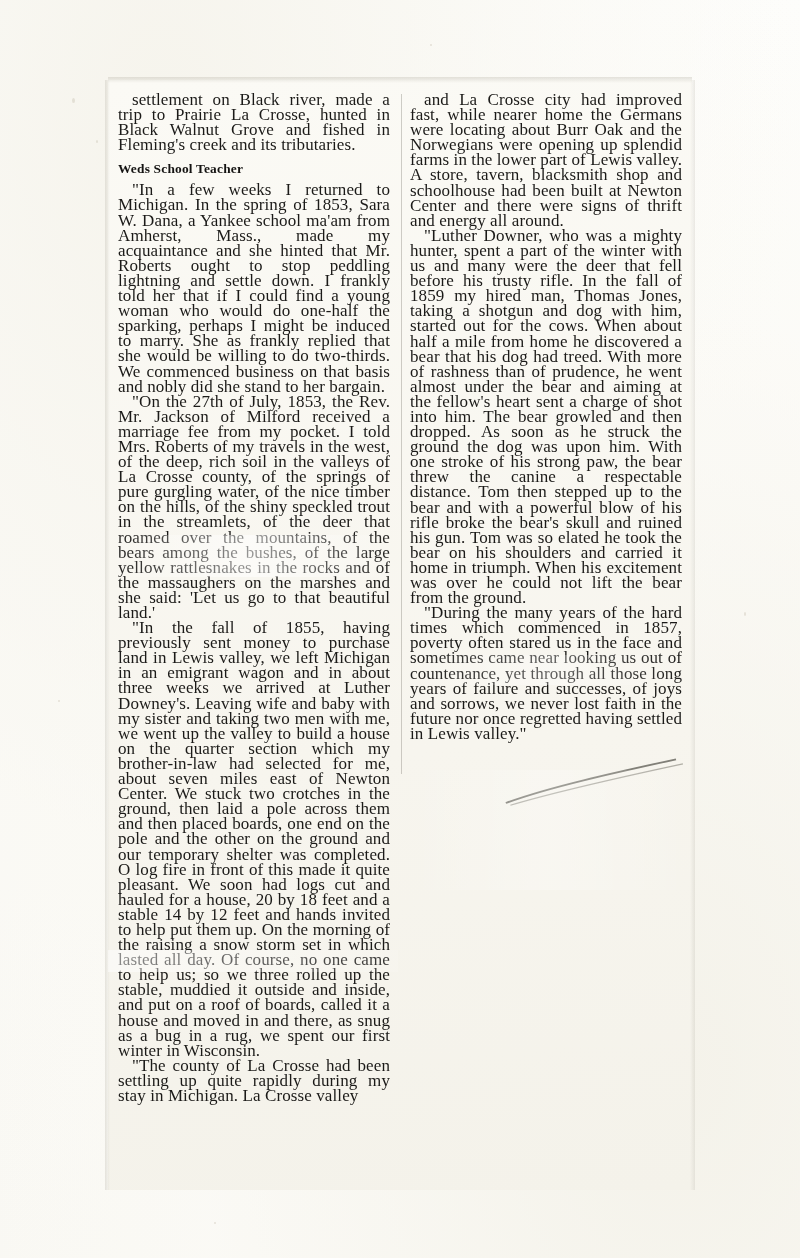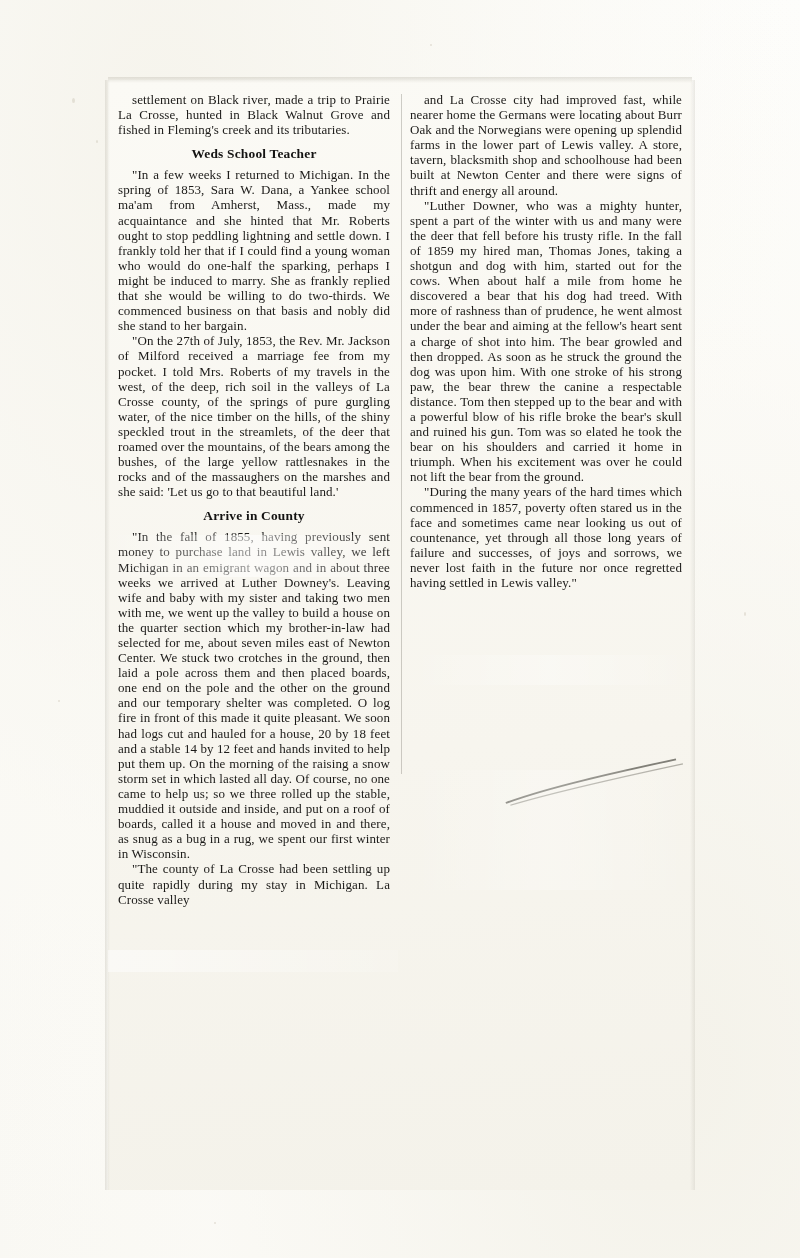--- a/index.html
+++ b/index.html
@@ -65,36 +65,36 @@
     position: absolute;
     left: 293px;
     top: 14px;
     width: 1px;
     height: 680px;
     background: rgba(120,118,108,0.35);
   }
 
   p.body {
     margin: 0 0 0 0;
-    font-size: 13px;
+    font-size: 17px;
     line-height: 15.1px;
     text-align: justify;
     color: #1b1a18;
     text-indent: 14px;
     letter-spacing: 0.1px;
     font-family: "Liberation Serif", serif;
   }
 
   p.body + p.body {
     margin-top: 0px;
   }
 
   h2.sub {
     margin: 9px 0 5px 0;
-    text-align: center;
+    text-align: left;
     font-size: 13.4px;
     font-weight: bold;
     color: #141312;
     letter-spacing: 0.2px;
     font-family: "Liberation Serif", serif;
   }
 
   
   .fade {
     position: absolute;
@@ -156,21 +156,20 @@
 
     <div class="col-rule"></div>
 
     <div class="columns">
 
       <div class="col">
         <p class="body">settlement on Black river, made a trip to Prairie La Crosse, hunted in Black Walnut Grove and fished in Fleming's creek and its tributaries.</p>
         <h2 class="sub">Weds School Teacher</h2>
         <p class="body">"In a few weeks I returned to Michigan. In the spring of 1853, Sara W. Dana, a Yankee school ma'am from Amherst, Mass., made my acquaintance and she hinted that Mr. Roberts ought to stop peddling lightning and settle down. I frankly told her that if I could find a young woman who would do one-half the sparking, perhaps I might be induced to marry. She as frankly replied that she would be willing to do two-thirds. We commenced business on that basis and nobly did she stand to her bargain.</p>
         <p class="body">"On the 27th of July, 1853, the Rev. Mr. Jackson of Milford received a marriage fee from my pocket. I told Mrs. Roberts of my travels in the west, of the deep, rich soil in the valleys of La Crosse county, of the springs of pure gurgling water, of the nice timber on the hills, of the shiny speckled trout in the streamlets, of the deer that roamed over the mountains, of the bears among the bushes, of the large yellow rattlesnakes in the rocks and of the massaughers on the marshes and she said: 'Let us go to that beautiful land.'</p>
-        <h2 class="sub">Arrive in County</h2>
         <p class="body">"In the fall of 1855, having previously sent money to purchase land in Lewis valley, we left Michigan in an emigrant wagon and in about three weeks we arrived at Luther Downey's. Leaving wife and baby with my sister and taking two men with me, we went up the valley to build a house on the quarter section which my brother-in-law had selected for me, about seven miles east of Newton Center. We stuck two crotches in the ground, then laid a pole across them and then placed boards, one end on the pole and the other on the ground and our temporary shelter was completed. O log fire in front of this made it quite pleasant. We soon had logs cut and hauled for a house, 20 by 18 feet and a stable 14 by 12 feet and hands invited to help put them up. On the morning of the raising a snow storm set in which lasted all day. Of course, no one came to help us; so we three rolled up the stable, muddied it outside and inside, and put on a roof of boards, called it a house and moved in and there, as snug as a bug in a rug, we spent our first winter in Wisconsin.</p>
         <p class="body">"The county of La Crosse had been settling up quite rapidly during my stay in Michigan. La Crosse valley</p>
       </div>
 
       <div class="col">
         <p class="body">and La Crosse city had improved fast, while nearer home the Germans were locating about Burr Oak and the Norwegians were opening up splendid farms in the lower part of Lewis valley. A store, tavern, blacksmith shop and schoolhouse had been built at Newton Center and there were signs of thrift and energy all around.</p>
         <p class="body">"Luther Downer, who was a mighty hunter, spent a part of the winter with us and many were the deer that fell before his trusty rifle. In the fall of 1859 my hired man, Thomas Jones, taking a shotgun and dog with him, started out for the cows. When about half a mile from home he discovered a bear that his dog had treed. With more of rashness than of prudence, he went almost under the bear and aiming at the fellow's heart sent a charge of shot into him. The bear growled and then dropped. As soon as he struck the ground the dog was upon him. With one stroke of his strong paw, the bear threw the canine a respectable distance. Tom then stepped up to the bear and with a powerful blow of his rifle broke the bear's skull and ruined his gun. Tom was so elated he took the bear on his shoulders and carried it home in triumph. When his excitement was over he could not lift the bear from the ground.</p>
         <p class="body">"During the many years of the hard times which commenced in 1857, poverty often stared us in the face and sometimes came near looking us out of countenance, yet through all those long years of failure and successes, of joys and sorrows, we never lost faith in the future nor once regretted having settled in Lewis valley."</p>
 
         <svg class="pen-stroke" viewBox="0 0 160 40" style="position:absolute; right:-6px; top:665px; width:185px; height:46px;">

